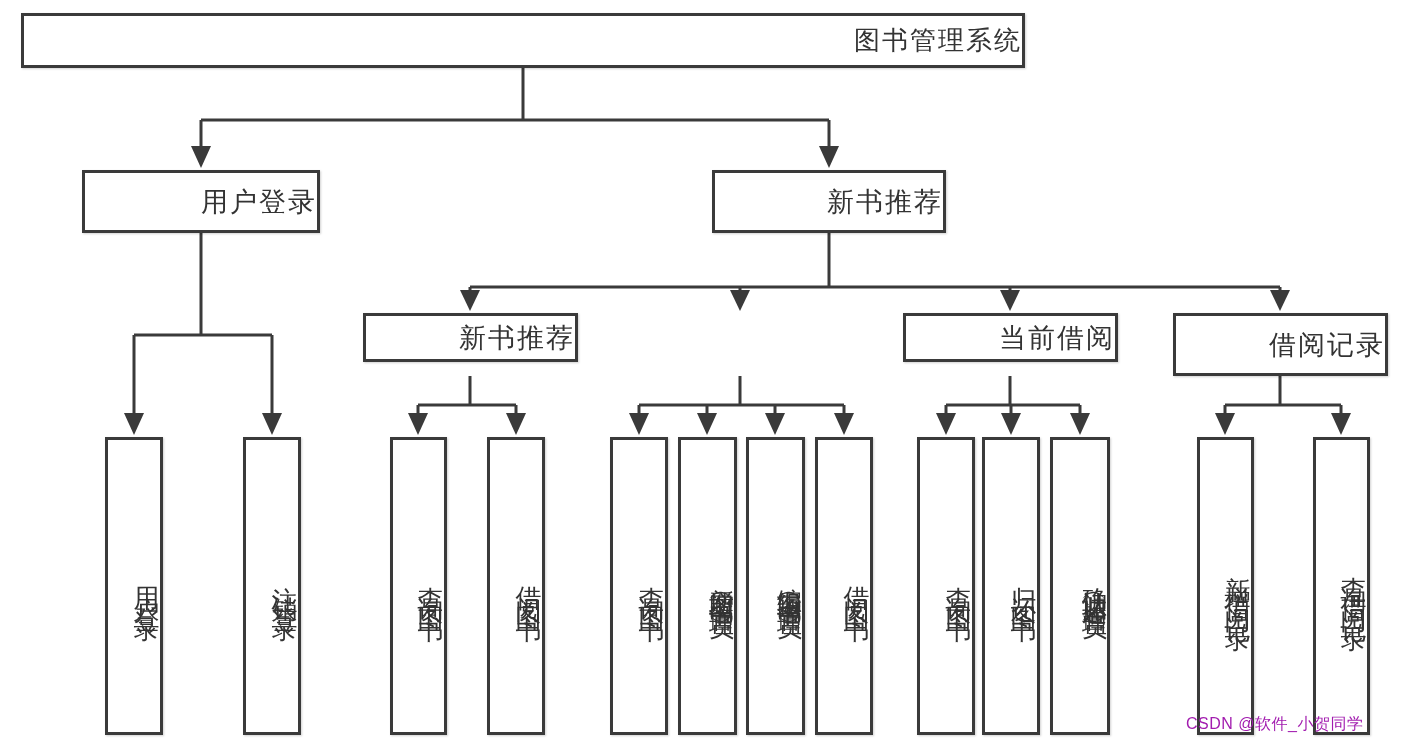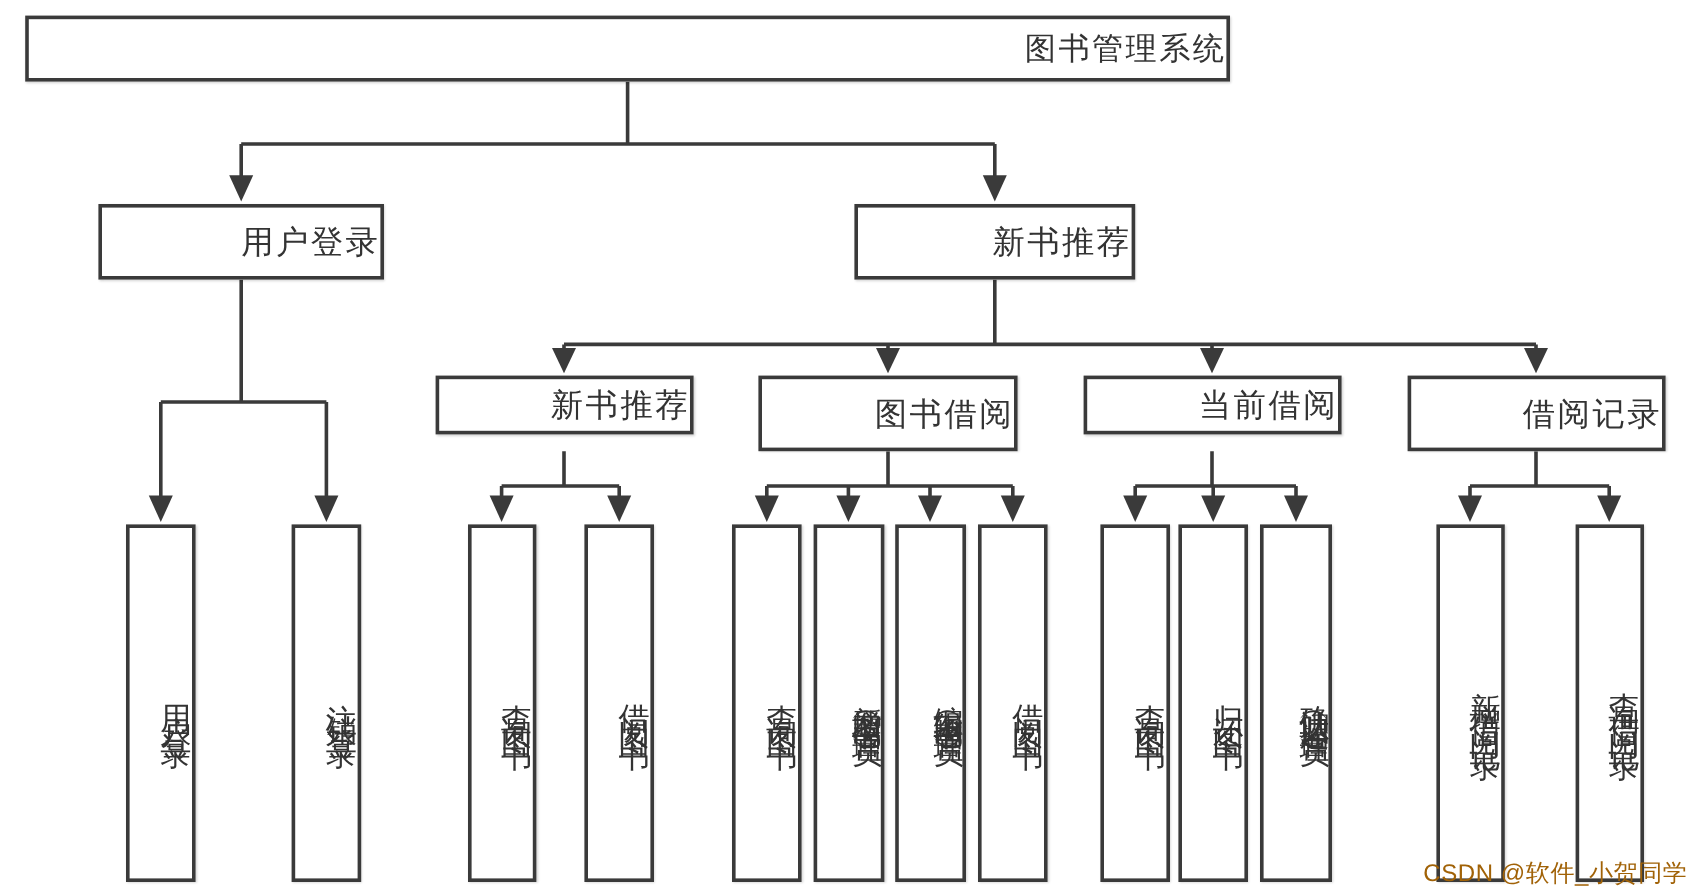--- a/index.html
+++ b/index.html
@@ -35,22 +35,22 @@
     white-space: nowrap;
   }
   .vnode.long span {
     font-size: 25px;
     letter-spacing: 4px;
   }
   .watermark {
     position: absolute;
     left: 1186px;
     top: 714px;
-    font-size: 20px;
-    color: #a16207;
+    font-size: 16px;
+    color: #a21caf;
     letter-spacing: 0.5px;
     white-space: nowrap;
     z-index: 5;
   }
 </style>
 </head>
 <body>
 
 <div class="stage">
 
@@ -104,23 +104,20 @@
   <div class="node" style="left:82px; top:170px; width:238px; height:63px;">
     <span>用户登录</span>
   </div>
   <div class="node" style="left:712px; top:170px; width:234px; height:63px;">
     <span>新书推荐</span>
   </div>
 
   <div class="node" style="left:363px; top:313px; width:215px; height:49px;font-family:Liberation Mono, monospace;">
     <span>新书推荐</span>
   </div>
-  <div class="node" style="left:632px; top:313px; width:216px; height:63px;">
-    <span>图书借阅</span>
-  </div>
   <div class="node" style="left:903px; top:313px; width:215px; height:49px;">
     <span>当前借阅</span>
   </div>
   <div class="node" style="left:1173px; top:313px; width:215px; height:63px;">
     <span>借阅记录</span>
   </div>
 
   <div class="node vnode" style="left:105px; top:437px; width:58px; height:298px;">
     <span>用户登录</span>
   </div>

